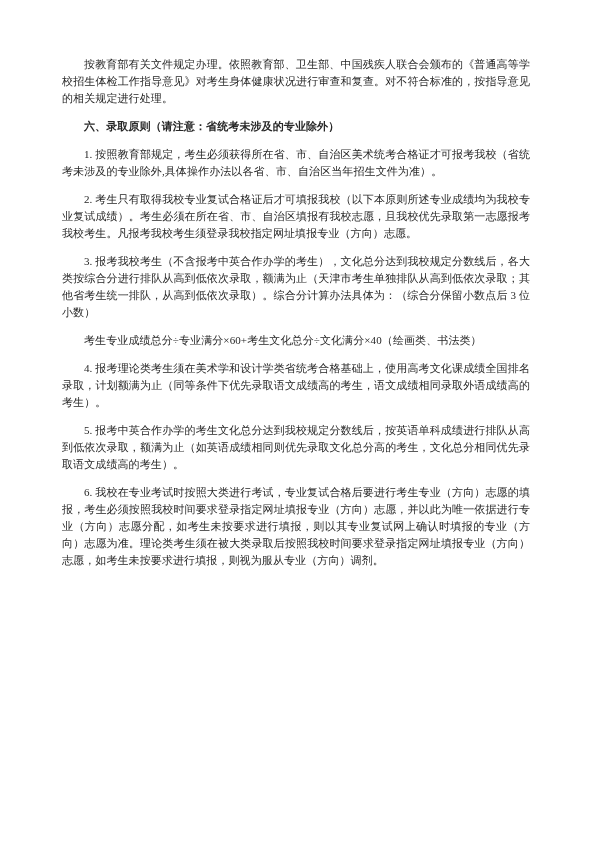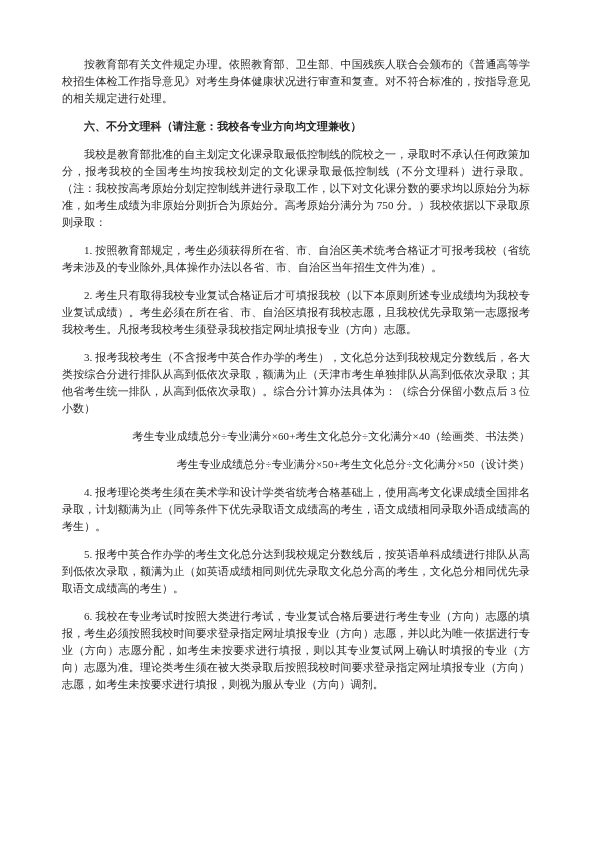--- a/index.html
+++ b/index.html
@@ -29,43 +29,41 @@
   }
   .content p {
     margin: 0 0 11px 0;
     text-indent: 2em;
   }
   .content p.heading {
     font-weight: bold;
     text-align: left;
   }
   .content p.formula {
-    text-align: right;
+    text-align: left;
   }
 </style>
 </head>
 <body>
 
 <div class="page">
   <div class="content">
     <p>按教育部有关文件规定办理。依照教育部、卫生部、中国残疾人联合会颁布的《普通高等学校招生体检工作指导意见》对考生身体健康状况进行审查和复查。对不符合标准的，按指导意见的相关规定进行处理。</p>
 
-    <p class="heading">六、不分文理科（请注意：我校各专业方向均文理兼收）</p>
+    <p class="heading">六、录取原则（请注意：省统考未涉及的专业除外）</p>
 
-    <p>我校是教育部批准的自主划定文化课录取最低控制线的院校之一，录取时不承认任何政策加分，报考我校的全国考生均按我校划定的文化课录取最低控制线（不分文理科）进行录取。（注：我校按高考原始分划定控制线并进行录取工作，以下对文化课分数的要求均以原始分为标准，如考生成绩为非原始分则折合为原始分。高考原始分满分为 750 分。）我校依据以下录取原则录取：</p>
 
     <p>1. 按照教育部规定，考生必须获得所在省、市、自治区美术统考合格证才可报考我校（省统考未涉及的专业除外,具体操作办法以各省、市、自治区当年招生文件为准）。</p>
 
     <p>2. 考生只有取得我校专业复试合格证后才可填报我校（以下本原则所述专业成绩均为我校专业复试成绩）。考生必须在所在省、市、自治区填报有我校志愿，且我校优先录取第一志愿报考我校考生。凡报考我校考生须登录我校指定网址填报专业（方向）志愿。</p>
 
     <p>3. 报考我校考生（不含报考中英合作办学的考生），文化总分达到我校规定分数线后，各大类按综合分进行排队从高到低依次录取，额满为止（天津市考生单独排队从高到低依次录取；其他省考生统一排队，从高到低依次录取）。综合分计算办法具体为：（综合分保留小数点后 3 位小数）</p>
 
     <p class="formula">考生专业成绩总分÷专业满分×60+考生文化总分÷文化满分×40（绘画类、书法类）</p>
 
-    <p class="formula">考生专业成绩总分÷专业满分×50+考生文化总分÷文化满分×50（设计类）</p>
 
 
     <p>4. 报考理论类考生须在美术学和设计学类省统考合格基础上，使用高考文化课成绩全国排名录取，计划额满为止（同等条件下优先录取语文成绩高的考生，语文成绩相同录取外语成绩高的考生）。</p>
 
     <p>5. 报考中英合作办学的考生文化总分达到我校规定分数线后，按英语单科成绩进行排队从高到低依次录取，额满为止（如英语成绩相同则优先录取文化总分高的考生，文化总分相同优先录取语文成绩高的考生）。</p>
 
     <p>6. 我校在专业考试时按照大类进行考试，专业复试合格后要进行考生专业（方向）志愿的填报，考生必须按照我校时间要求登录指定网址填报专业（方向）志愿，并以此为唯一依据进行专业（方向）志愿分配，如考生未按要求进行填报，则以其专业复试网上确认时填报的专业（方向）志愿为准。理论类考生须在被大类录取后按照我校时间要求登录指定网址填报专业（方向）志愿，如考生未按要求进行填报，则视为服从专业（方向）调剂。</p>
 
   </div>
 </div>

